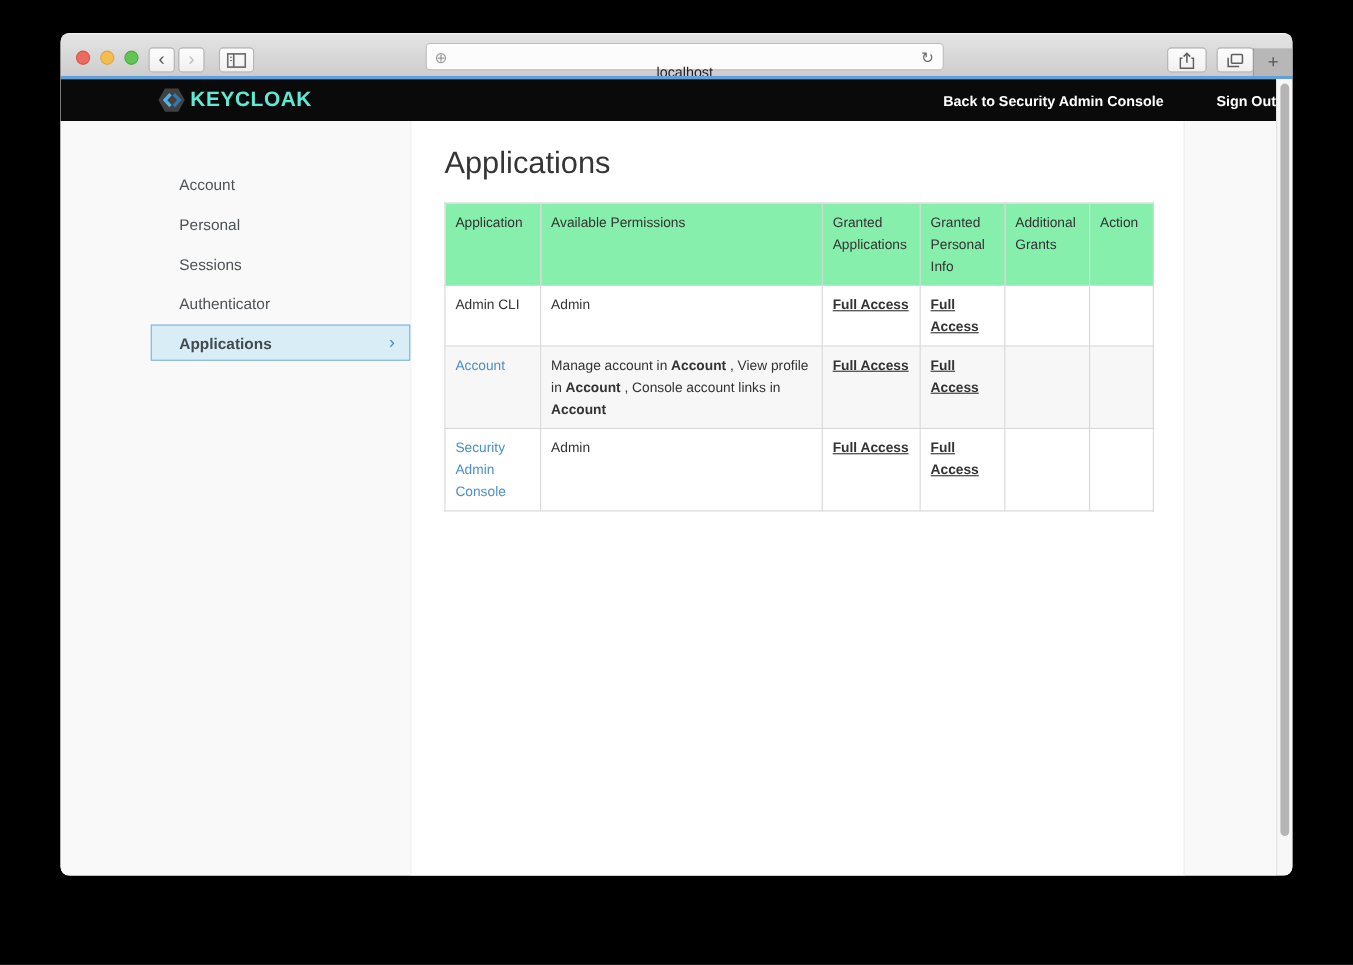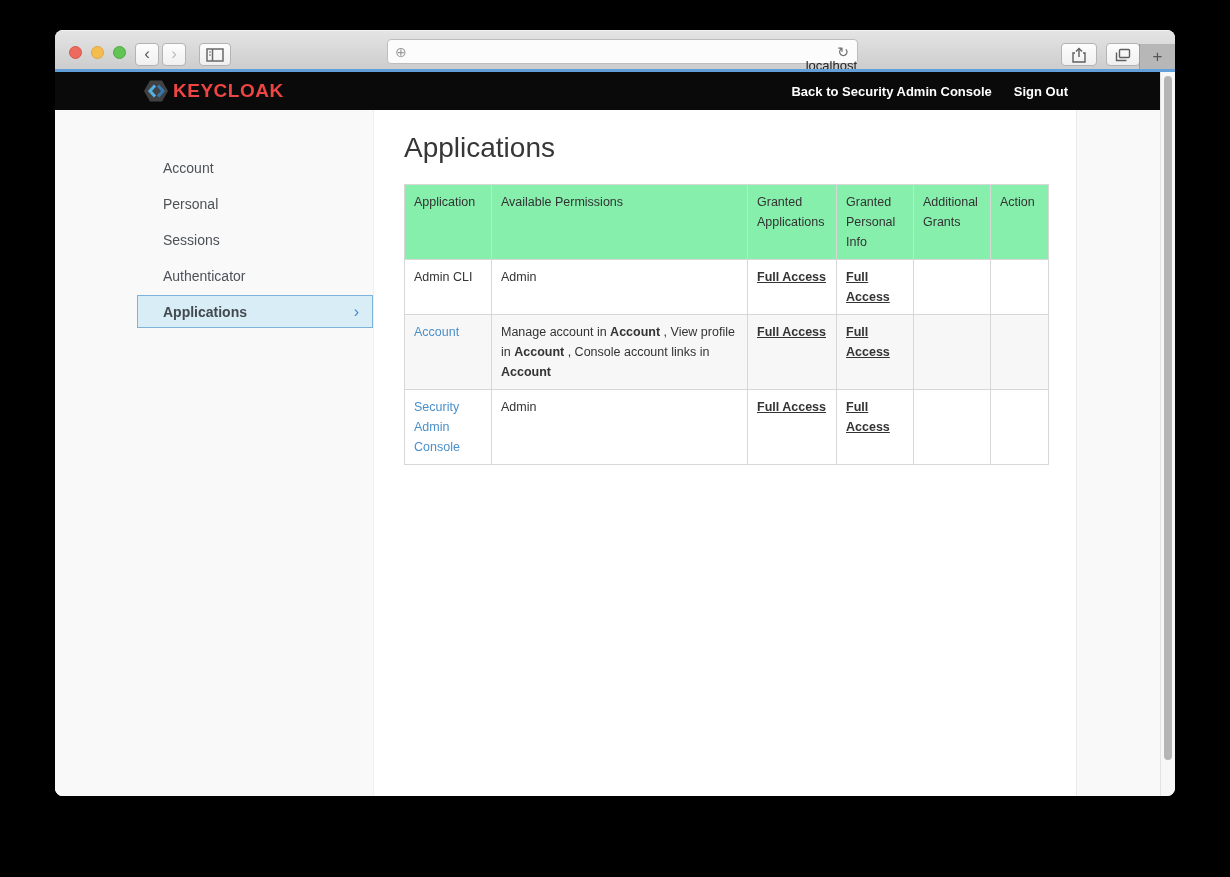--- a/index.html
+++ b/index.html
@@ -36,43 +36,43 @@
   .btn-tabs    { left:1051px; width:34px; }
   .nav-glyph { font-size:17px; line-height:1; font-weight:400; padding-bottom:2px; }
   .disabled-glyph { color:#bdbdbd; }
 
   .url-field {
     position:absolute; left:332px; top:8px; width:471px; height:25px;
     background:#fcfcfc; border:1px solid #bdbdbd; border-radius:4px;
     display:flex; align-items:center;
   }
   .url-icon-left  { position:absolute; left:7px; color:#9a9a9a; font-size:14px; line-height:1; }
-  .url-text { flex:1; text-align:right; font-size:13px; color:#222;margin-top:28px; }
+  .url-text { flex:1; text-align:center; font-size:13px; color:#222;margin-top:28px; }
   .url-icon-right { position:absolute; right:8px; color:#6e6e6e; font-size:14px; line-height:1; }
 
   .newtab-strip {
     position:absolute; right:0; top:13px; width:36px; bottom:0;
     background:#b7b7b7; border-left:1px solid #9c9c9c;
     display:flex; align-items:center; justify-content:center;
   }
   .newtab-strip span { color:#565656; font-size:17px; line-height:1; }
 
   
   .bluebar { position:absolute; left:0; right:0; top:39px; height:3px; background:var(--accent,#639fd9); }
 
   
   .page { position:absolute; left:0; top:42px; right:15px; bottom:0; background:#f9f9f9; }
 
   .kc-navbar {
     position:absolute; left:0; right:0; top:0; height:38px;
     background:#0a0a0a; display:flex; align-items:center;
   }
   .kc-logo { display:flex; align-items:center; margin-left:88px; }
-  .kc-logo-text { color:#ef4444; font-size:19px; font-weight:700; letter-spacing:.5px; margin-left:4px; }
-  .kc-links { margin-left:auto; padding-right:92px; display:flex; gap:22px; }
+  .kc-logo-text { color:#5eead4; font-size:19px; font-weight:700; letter-spacing:.5px; margin-left:4px; }
+  .kc-links { margin-left:auto; display:flex; gap:48px; }
   .kc-link { color:#fff; font-size:13px; font-weight:600; cursor:pointer; white-space:nowrap; }
 
   .kc-body { position:absolute; left:0; right:0; top:38px; bottom:0; background:#f9f9f9; }
   .content-panel {
     position:absolute; left:318px; width:704px; top:0; bottom:0; background:#fff;
     border-left:1px solid #efefef; border-right:1px solid #e9e9e9;
   }
 
   
   .side-nav { position:absolute; left:82px; top:40px; width:236px; list-style:none; }

